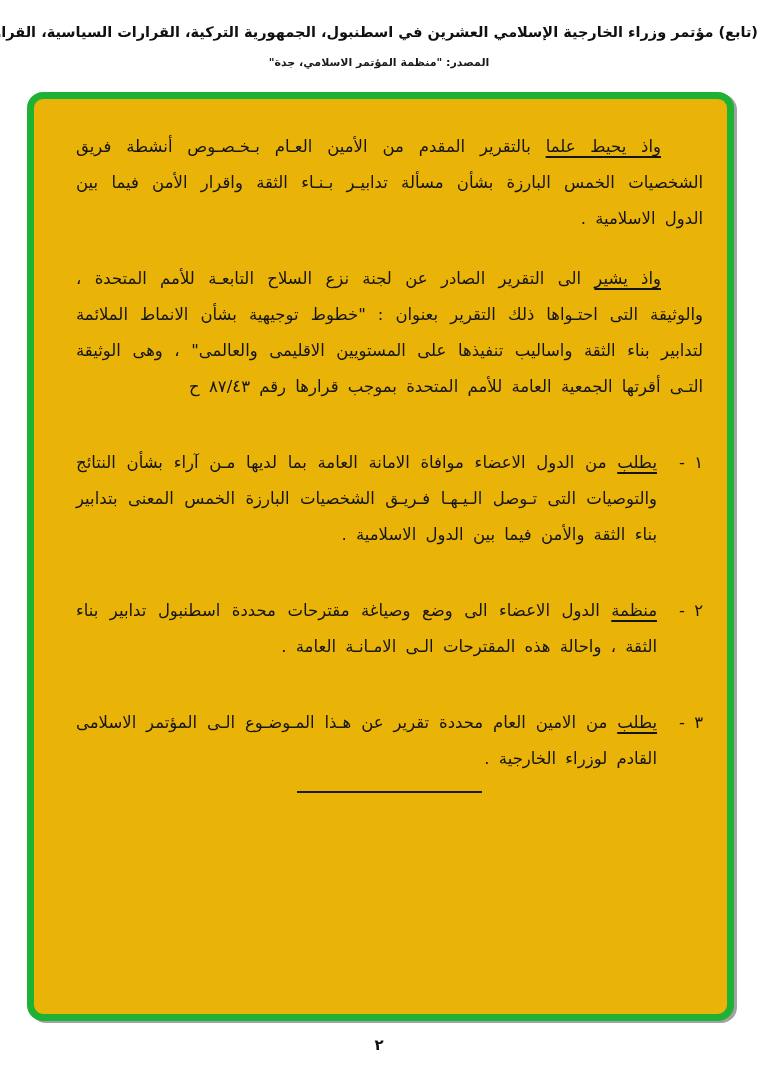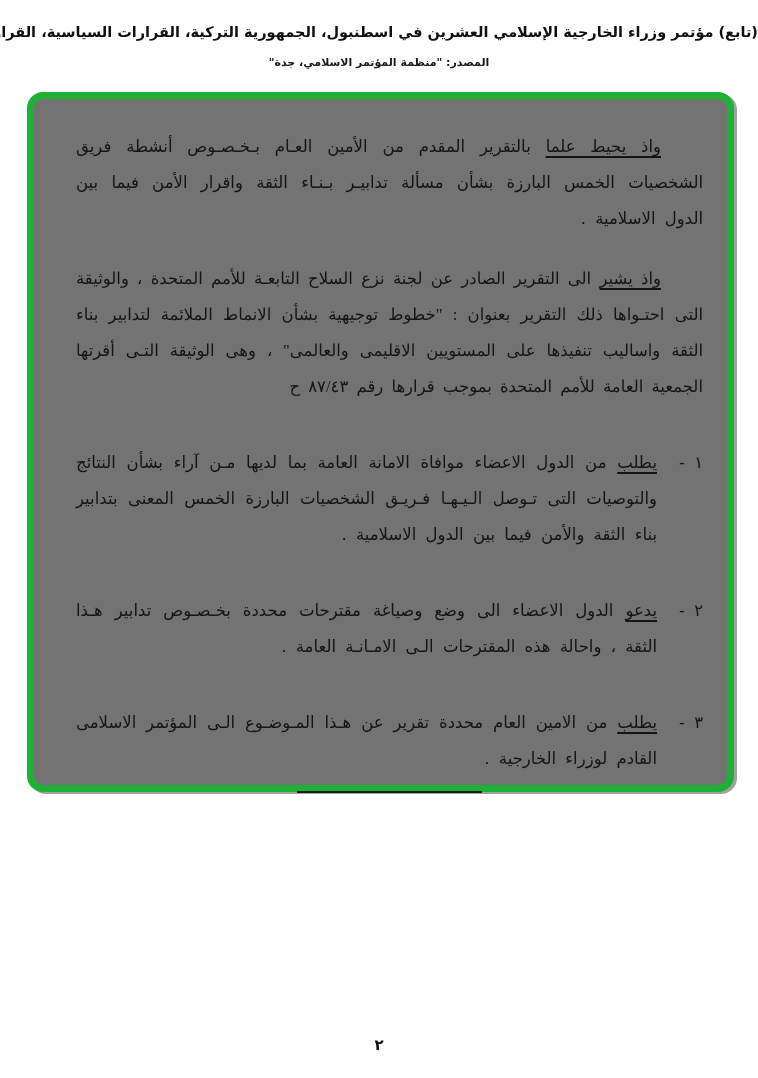--- a/index.html
+++ b/index.html
@@ -27,39 +27,39 @@
     top: 56px; left: 0; right: 0;
     direction: rtl;
     text-align: center;
     font-size: 11px;
     font-weight: bold;
     color: #1a1a1a;
   }
   .frame {
     position: absolute;
     left: 27px; top: 92px;
-    width: 707px; height: 700px;
+    width: 707px; height: 929px;
     box-sizing: border-box;
     border: 7px solid #1eb235;
     border-radius: 16px;
-    background: #737373;
+    background: #eab308;
     box-shadow: 3px 2px 0 rgba(85,85,85,0.55);
   }
   .content {
     direction: rtl;
     padding: 30px 24px 0 42px;
     font-size: 16.5px;
     line-height: 36px;
     text-align: justify;
     text-align-last: right;
     word-spacing: 4px;
   }
   .para { margin: 0; text-indent: 42px; }
   .para.p1 { margin-bottom: 24px; }
-  .para.p2 { margin-bottom: 40px; font-family: Liberation Serif, serif; }
+  .para.p2 { margin-bottom: 40px; }
   .u {
     text-decoration: underline;
     text-decoration-thickness: 1.5px;
     text-underline-offset: 4px;
   }
   .item {
     display: flex;
     direction: rtl;
     margin-bottom: 40px;
   }
@@ -102,21 +102,21 @@
 
     <p class="para p2"><span class="u">واذ يشير</span> <span>الى التقرير الصادر عن لجنة نزع السلاح التابعـة للأمم المتحدة ، والوثيقة التى احتـواها ذلك التقرير بعنوان : "خطوط توجيهية بشأن الانماط الملائمة لتدابير بناء الثقة واساليب تنفيذها على المستويين الاقليمى والعالمى" ، وهى الوثيقة التـى أقرتها الجمعية العامة للأمم المتحدة بموجب قرارها رقم ٨٧/٤٣ ح</span></p>
 
     <div class="item">
       <span class="num">١ -</span>
       <div class="itxt"><span class="u">يطلب</span> <span>من الدول الاعضاء موافاة الامانة العامة بما لديها مـن آراء بشأن النتائج والتوصيات التى تـوصل الـيـهـا فـريـق الشخصيات البارزة الخمس المعنى بتدابير بناء الثقة والأمن فيما بين الدول الاسلامية .</span></div>
     </div>
 
     <div class="item">
       <span class="num">٢ -</span>
-      <div class="itxt"><span class="u">يدعو</span> <span>الدول الاعضاء الى وضع وصياغة مقترحات محددة بخـصـوص تدابير هـذا الثقة ، واحالة هذه المقترحات الـى الامـانـة العامة .</span></div>
+      <div class="itxt"><span class="u">منظمة</span> <span>الدول الاعضاء الى وضع وصياغة مقترحات محددة اسطنبول تدابير بناء الثقة ، واحالة هذه المقترحات الـى الامـانـة العامة .</span></div>
     </div>
 
     <div class="item last">
       <span class="num">٣ -</span>
       <div class="itxt"><span class="u">يطلب</span> <span>من الامين العام محددة تقرير عن هـذا المـوضـوع الـى المؤتمر الاسلامى القادم لوزراء الخارجية .</span></div>
     </div>
 
     <hr class="divider">
 
   </div>

